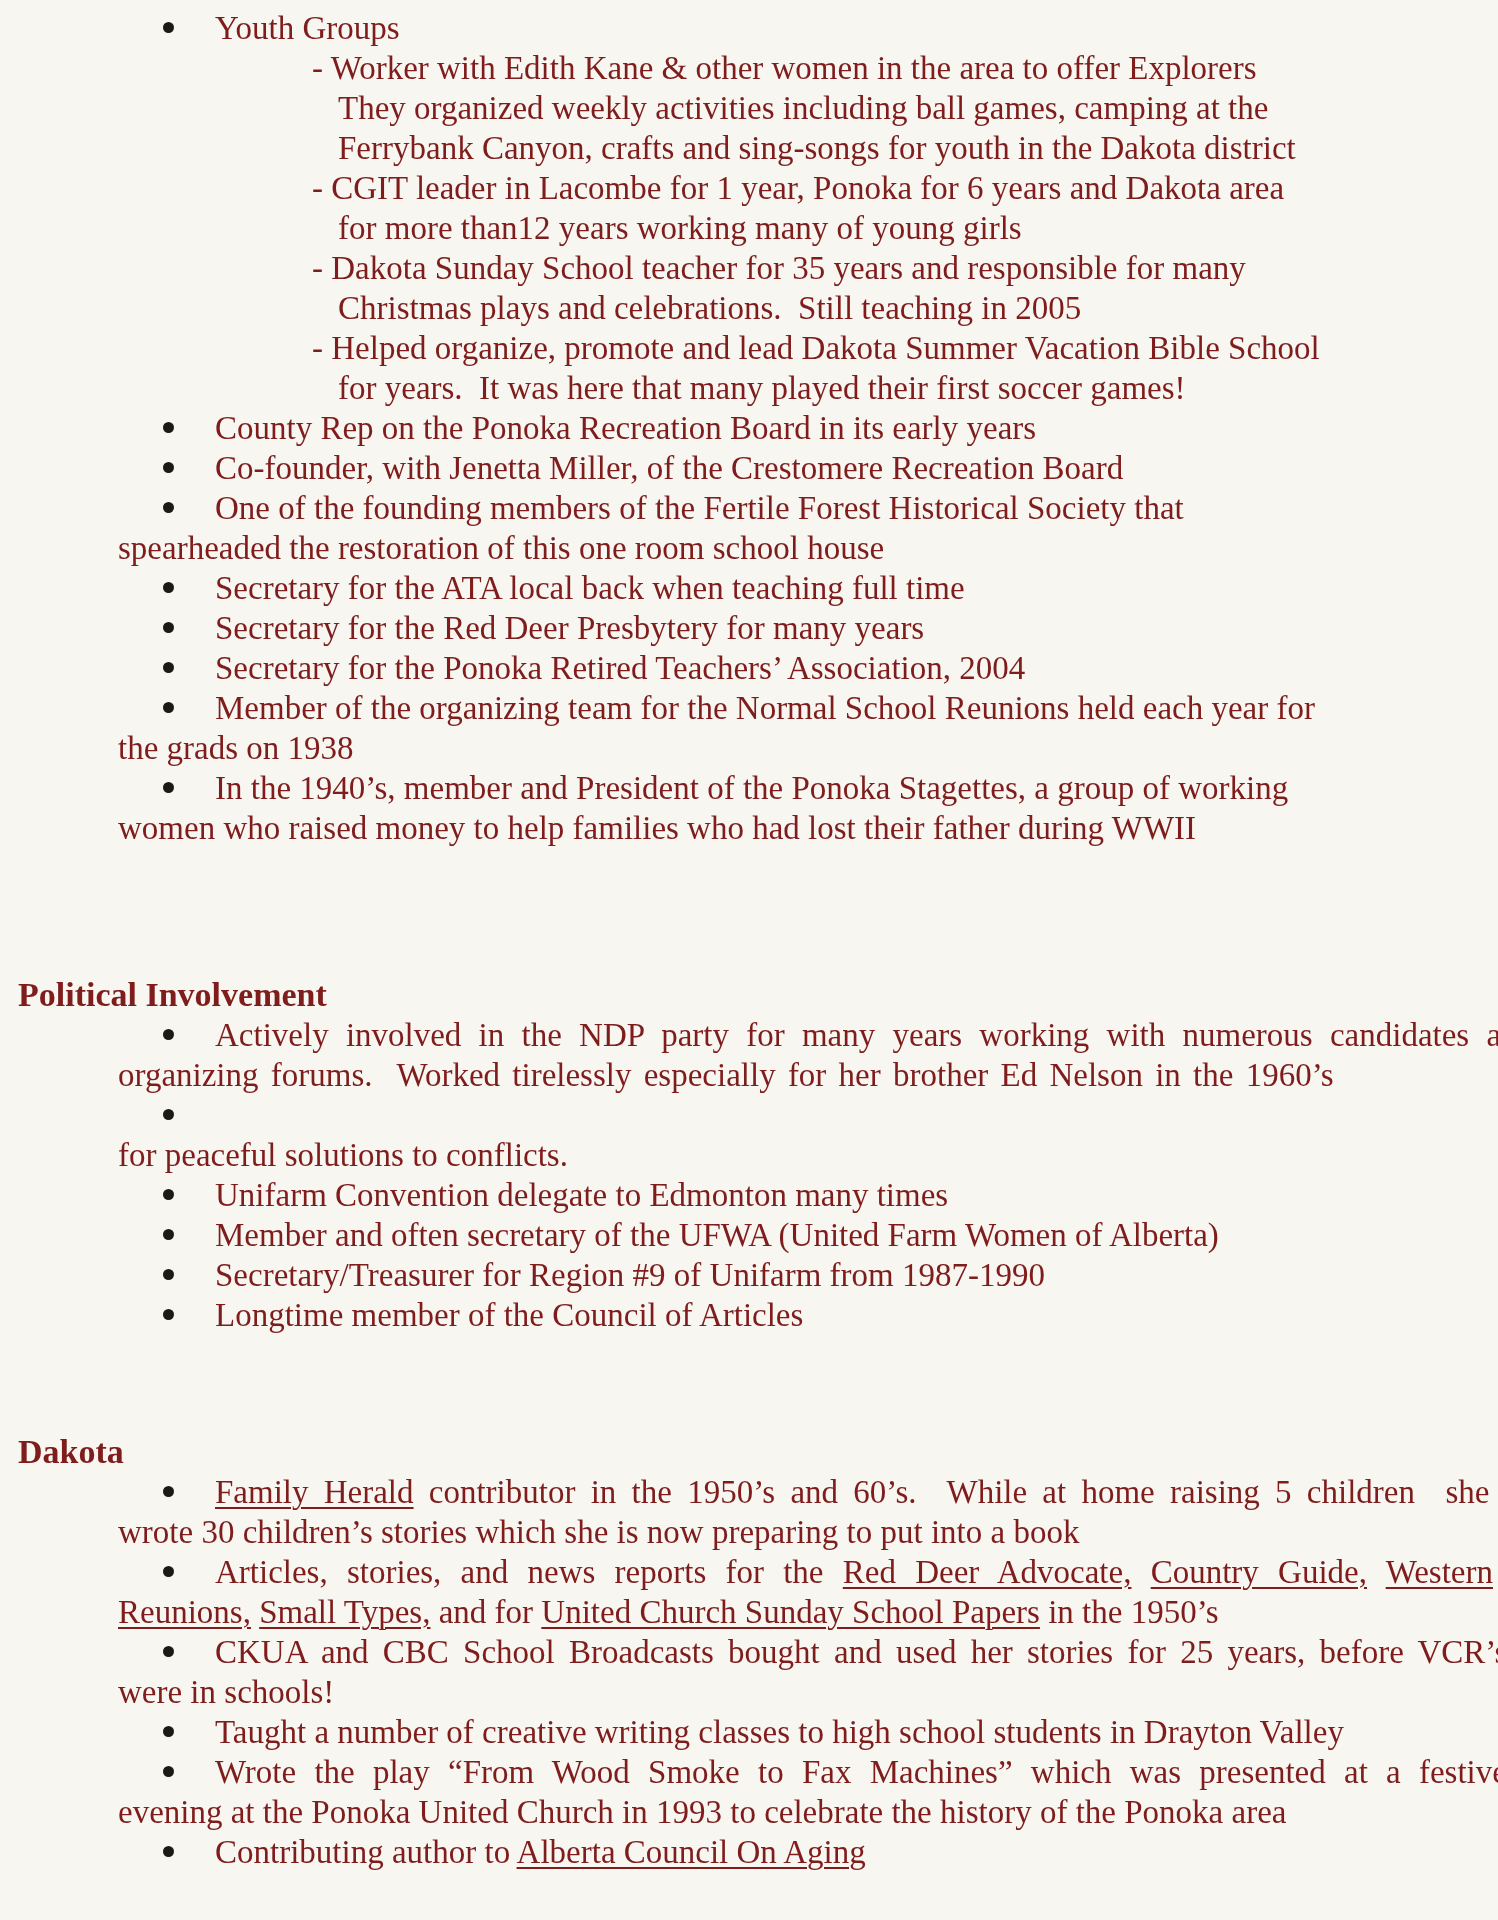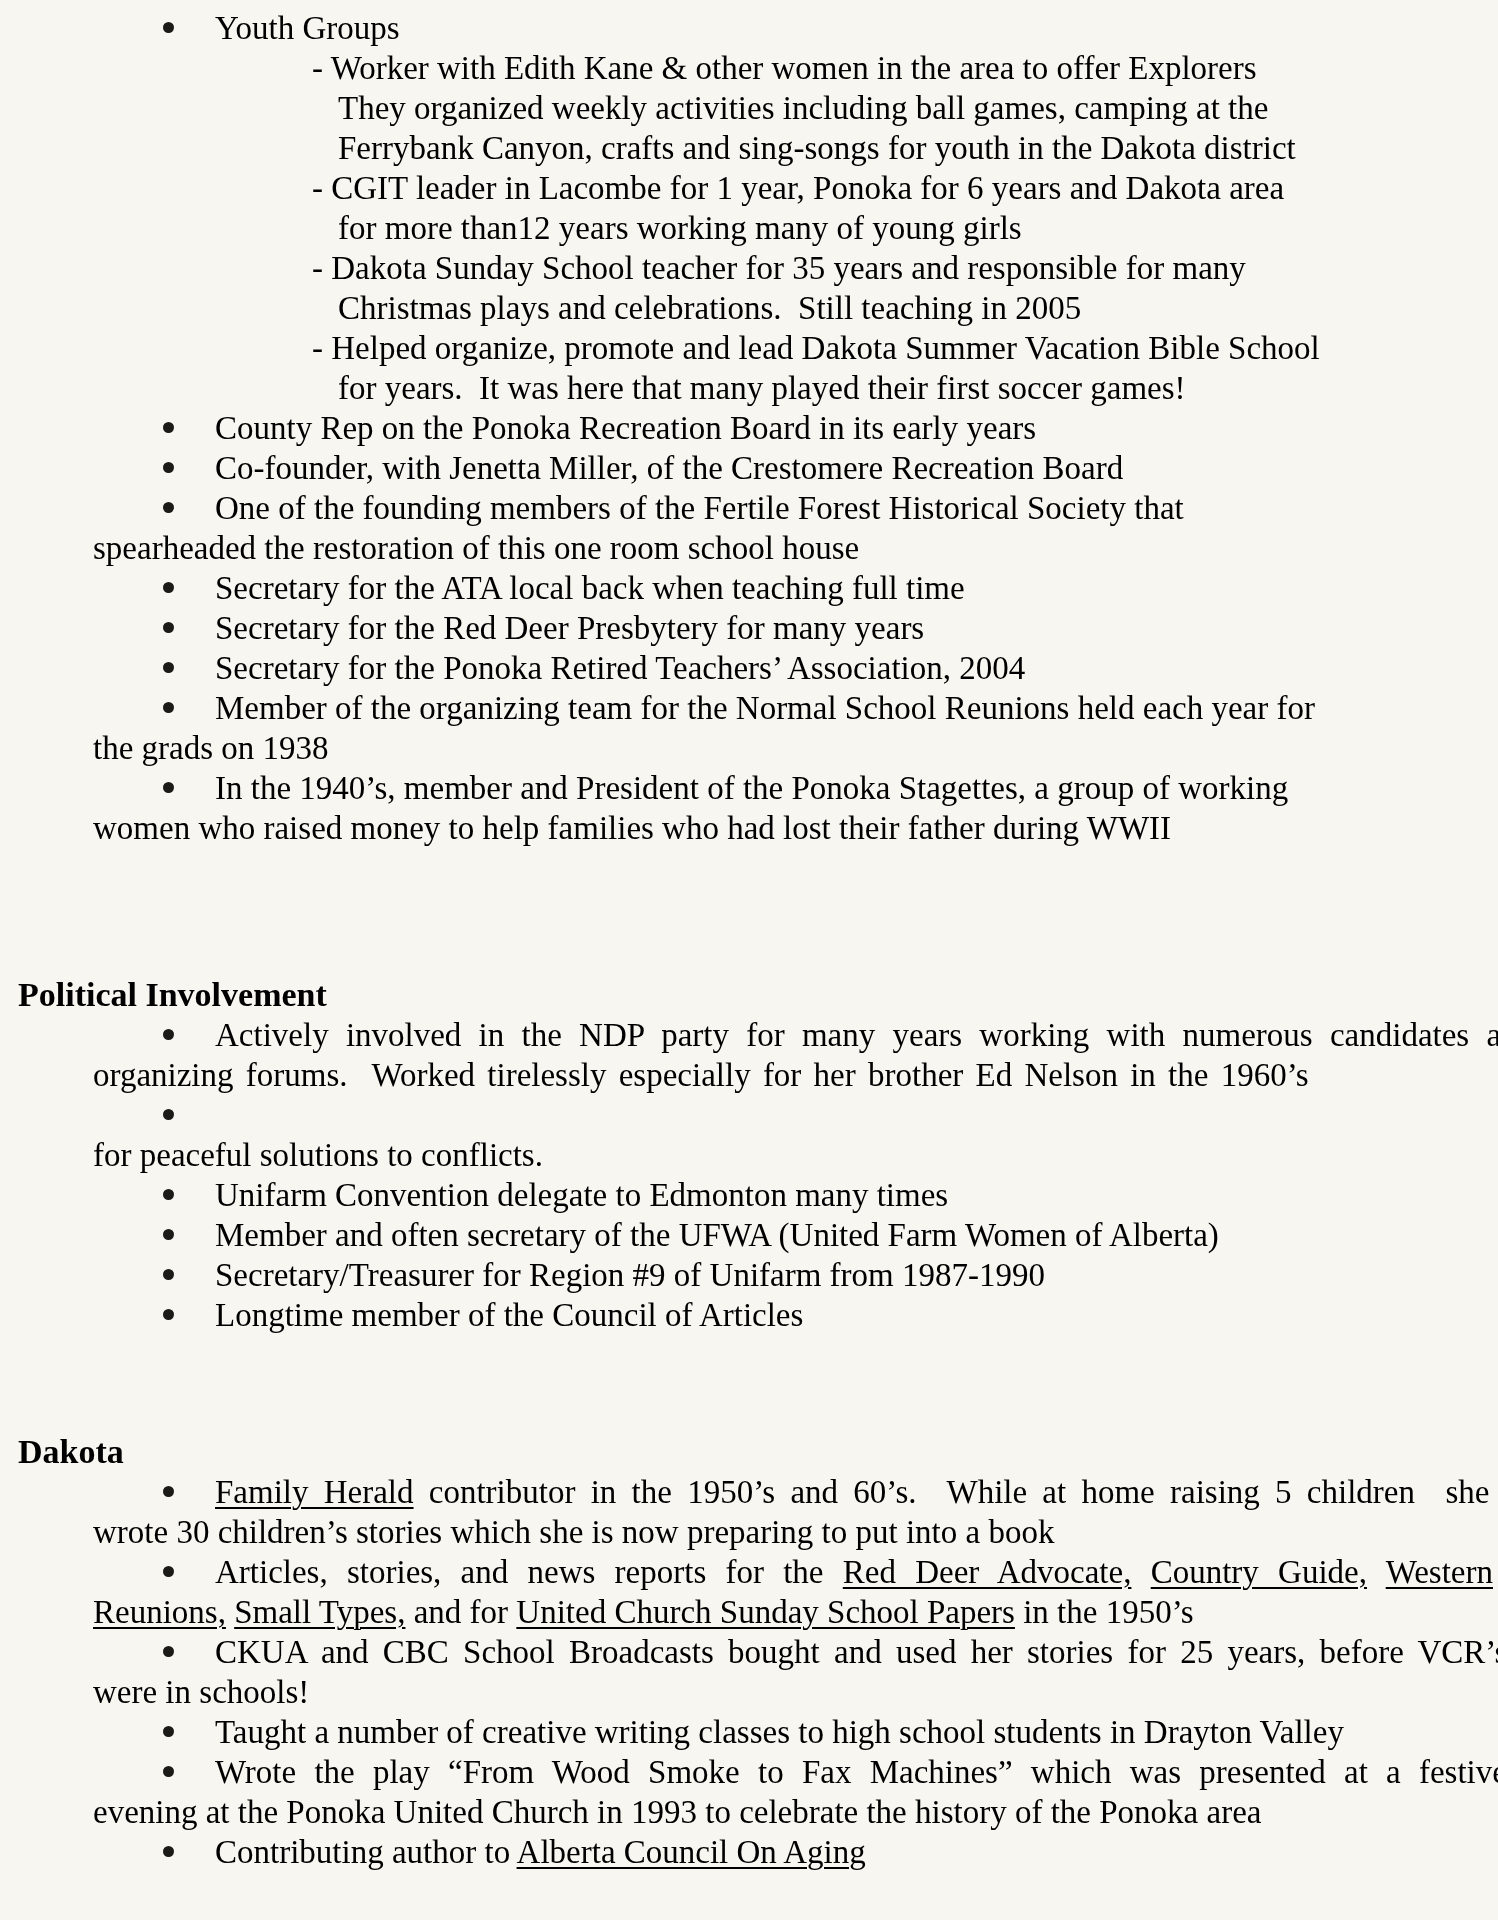--- a/index.html
+++ b/index.html
@@ -9,21 +9,21 @@
   }
   .page {
     position: relative;
     width: 1498px;
     height: 1920px;
     margin: 0 auto;
     background: #f7f6f1;
     overflow: hidden;
     font-family: "Liberation Serif", "DejaVu Serif", serif;
     font-size: 33px;
-    color: #000000;
+    color: #7f1d1d;
   }
   .sec { position: relative; }
   .sec-0 { padding-top: 8px; }
   .sec-1 { margin-top: 127px; }
   .sec-2 { margin-top: 97px; }
   .heading {
     margin: 0;
     padding-left: 18px;
     height: 40px;
     line-height: 40px;
@@ -31,21 +31,21 @@
     font-weight: bold;
     white-space: pre;
   }
   .line {
     position: relative;
     height: 40px;
     line-height: 40px;
     white-space: pre;
   }
   .kind-bullet       { padding-left: 215px; }
-  .kind-bullet-cont  { padding-left: 93px; }
+  .kind-bullet-cont  { padding-left: 118px; }
   .kind-sub          { padding-left: 312px; }
   .kind-sub-cont     { padding-left: 338px; }
   .dot {
     position: absolute;
     left: 163px;
     top: 14px;
     width: 11px;
     height: 11px;
     border-radius: 50%;
     background: #1c1a17;

